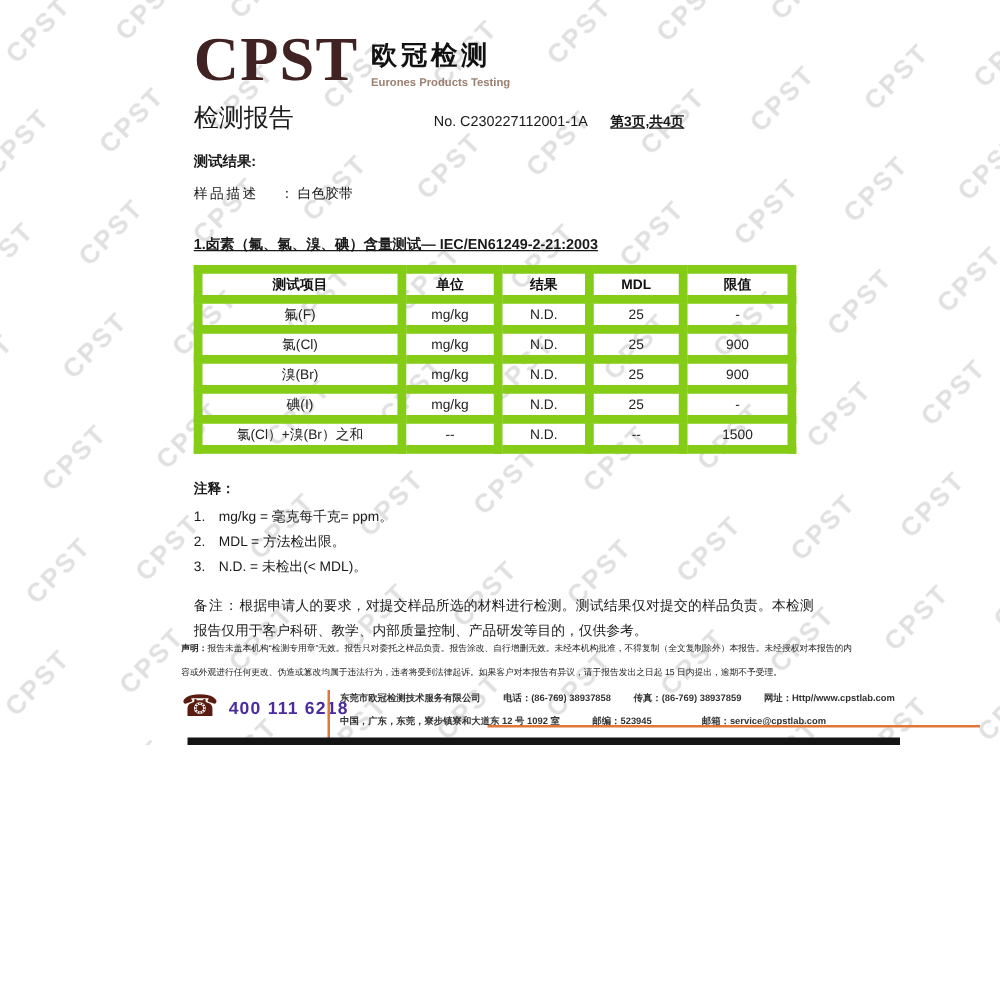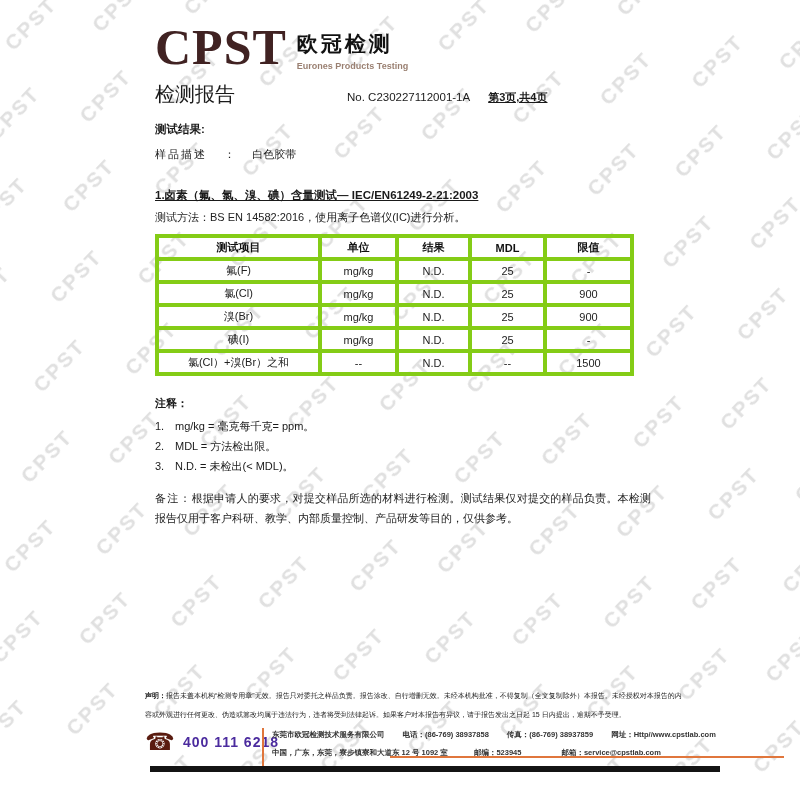--- a/index.html
+++ b/index.html
@@ -1,18 +1,18 @@
 <!DOCTYPE html>
 <html><head>
 <meta charset="utf-8">
 <style>
   * { margin:0; padding:0; box-sizing:border-box; }
   html,body { background:#ffffff; }
   .page {
-    position:relative; width:800px; height:772px; background:#ffffff;
+    position:relative; width:800px; height:596px; background:#ffffff;
     overflow:hidden; font-family:"Liberation Sans", sans-serif; color:#1a1a1a;
   }
   .wm { position:absolute; left:0; top:0; z-index:0; }
   .wmt { font-family:"Liberation Sans", sans-serif; font-size:21px; font-weight:bold;
          fill:#e0e0e0; letter-spacing:2px; }
   .content { position:relative; z-index:1; padding:24px 155px 0 155px; }
 
   
   .logo-row { display:flex; align-items:flex-start; }
   .logo-cpst { font-family:"Liberation Serif", serif; font-weight:bold; font-size:50px;
@@ -24,32 +24,32 @@
   .rt   { font-size:20px; font-weight:normal; }
   .rno  { margin-left:112px; font-size:11.5px; font-weight:normal; }
   .rdate{ margin-left:16px; font-size:11px; font-weight:bold; }
   .rpage{ margin-left:18px; font-size:11px; font-weight:bold;text-decoration:underline; }
 
   
   .sec-results { margin-top:14px; font-size:11.5px; font-weight:bold; }
   .sample-row { margin-top:10px; font-size:11px; }
   .sample-row .lbl { letter-spacing:2px; }
   .sample-row .sep { margin-left:14px; }
-  .sample-row .val { margin-left:14px; }
+  .sample-row .val { }
 
   
   .test-title { margin-top:26px; font-size:11.5px; font-weight:bold;
                 text-decoration:underline; }
   .test-method { margin-top:7px; font-size:11px; color:#222; }
 
   
   table.results { border-collapse:collapse; margin-top:9px; width:475px;
                   table-layout:fixed; }
   table.results th, table.results td {
-    border:4px solid #84cc16; text-align:center; vertical-align:middle;
+    border:7px solid #84cc16; text-align:center; vertical-align:middle;
     font-size:11px; height:23px; padding:1px 2px; color:#222;margin-top:32px;
   }
   table.results th { font-weight:bold; color:#111; }
 
   
   .notes { margin-top:20px; font-size:11px; }
   .notes-label { font-weight:bold; font-size:11px; }
   .notes-list { margin-top:8px; list-style:none; }
   .notes-list li { margin-bottom:5px; }
   .notes-list li .num { display:inline-block; width:20px; }
@@ -114,21 +114,20 @@
 
     <div class="sec-results">测试结果:</div>
 
     <div class="sample-row">
       <span class="lbl">样品描述</span>
       <span class="sep">：</span>
       <span class="val">白色胶带</span>
     </div>
 
     <div class="test-title">1.卤素（氟、氯、溴、碘）含量测试— IEC/EN61249-2-21:2003</div>
-    <div class="test-method">测试方法：BS EN 14582:2016，使用离子色谱仪(IC)进行分析。</div>
 
     <table class="results">
       <colgroup>
         <col style="width:163px">
           <col style="width:77px">
           <col style="width:73px">
         <col style="width:75px">
           <col style="width:87px">
       </colgroup>
       <thead>

